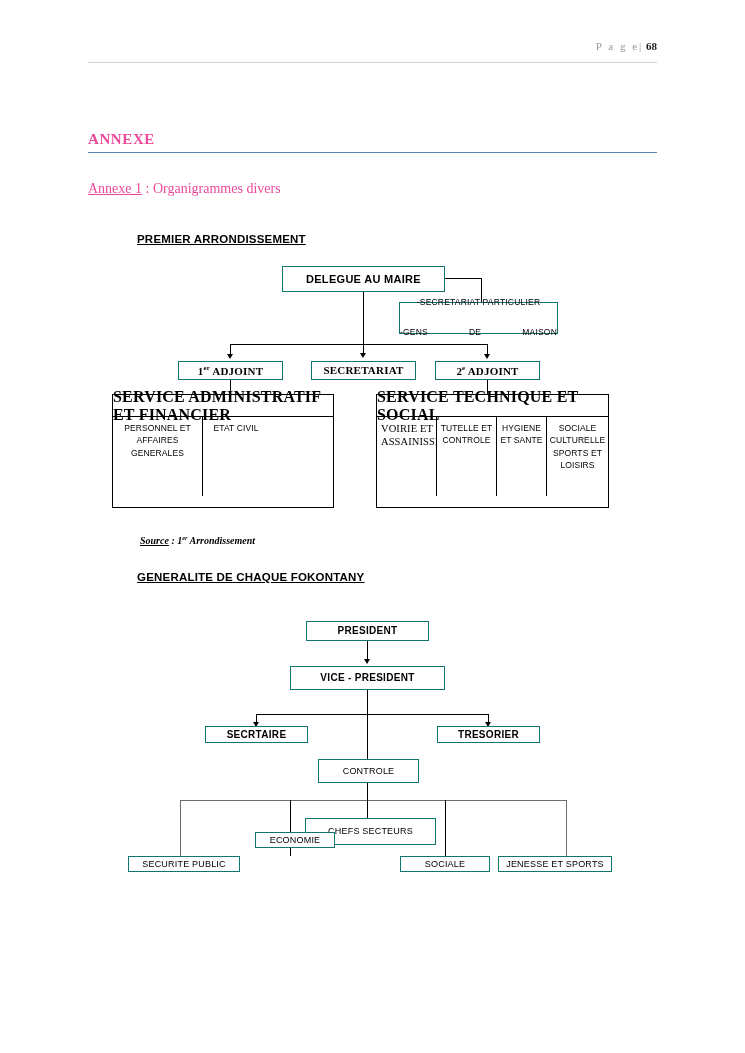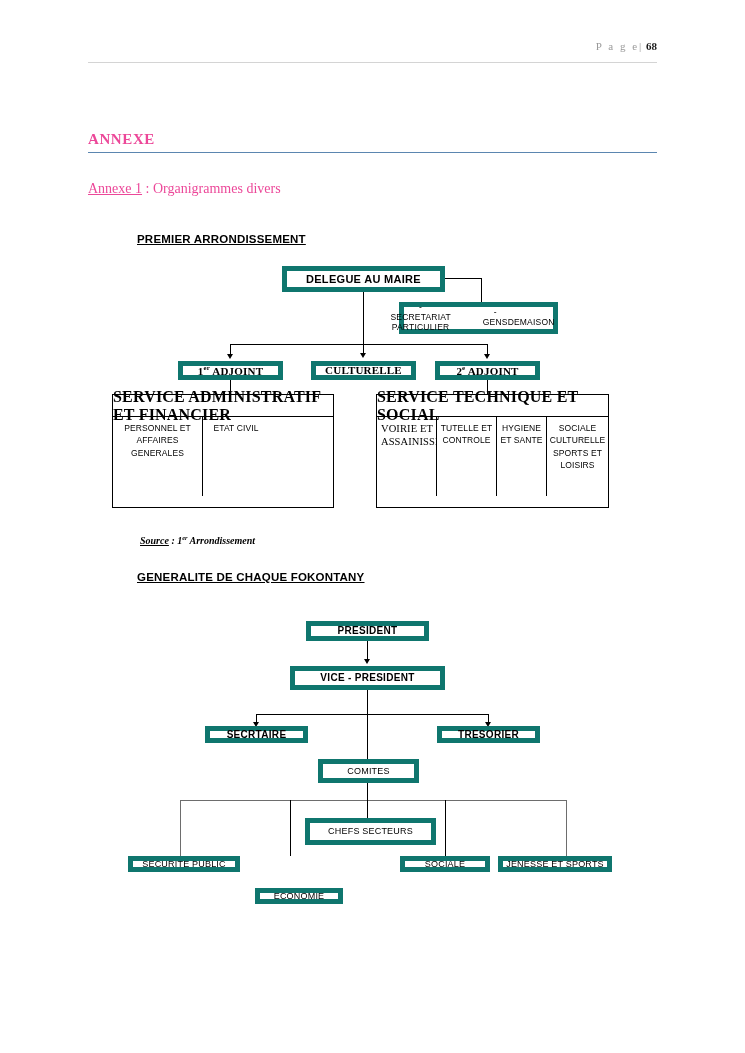--- a/index.html
+++ b/index.html
@@ -98,21 +98,21 @@
     font-weight: bold;
     font-style: italic;
     white-space: nowrap;
   }
   .source-note .u { text-decoration: underline; }
 
   
   .node {
     position: absolute;
     box-sizing: border-box;
-    border: 5px solid #0f766e;
+    border: 1px solid #0f766e;
     background: #fff;
     display: flex;
     align-items: center;
     justify-content: center;
     text-align: center;
     z-index: 3;
   }
   .node-txt { display: block; line-height: 1.15; }
 
   .sans-b {
@@ -222,21 +222,21 @@
 
 <div class="chart-title" id="title-premier">PREMIER ARRONDISSEMENT</div>
 
 <div class="node" style="left:282px; top:266px; width:163px; height:26px;">
   <span class="node-txt sans-b" style="font-size:11px;">DELEGUE AU MAIRE</span>
 </div>
 
 <div class="hline" style="left:445px; top:278px; width:37px; height:1px;"></div>
 <div class="vline" style="left:481px; top:278px; height:25px;"></div>
 
-<div class="node" style="left:399px; top:302px; width:159px; height:32px; flex-direction:row; justify-content:center;gap:20px;">
+<div class="node" style="left:399px; top:302px; width:159px; height:32px; flex-direction:column; justify-content:center;gap:20px;">
   <span class="node-txt sans-r" style="font-size:8.5px;">-SECRETARIAT PARTICULIER</span>
   <span class="node-txt sans-r spaced-line" style="font-size:8.5px; width:100%;">
     <span>-GENS</span>
     <span>DE</span>
     <span>MAISON</span>
   </span>
 </div>
 
 <div class="vline" style="left:363px; top:292px; height:63px;"></div>
 <div class="arrow-down" style="left:359.5px; top:353px;"></div>
@@ -245,21 +245,21 @@
 <div class="vline" style="left:230px; top:344px; height:12px;"></div>
 <div class="arrow-down" style="left:226.5px; top:354px;"></div>
 <div class="vline" style="left:487px; top:344px; height:12px;"></div>
 <div class="arrow-down" style="left:483.5px; top:354px;"></div>
 
 <div class="node" style="left:178px; top:361px; width:105px; height:19px;">
   <span class="node-txt serif-b"><span>1</span><sup>er</sup><span> ADJOINT</span></span>
 </div>
 
 <div class="node" style="left:311px; top:361px; width:105px; height:19px;">
-  <span class="node-txt serif-b">CULTURELLE</span>
+  <span class="node-txt serif-b">SECRETARIAT</span>
 </div>
 
 <div class="node" style="left:435px; top:361px; width:105px; height:19px;">
   <span class="node-txt serif-b"><span>2</span><sup>e</sup><span> ADJOINT</span></span>
 </div>
 
 <div class="vline" style="left:230px; top:380px; height:14px;"></div>
 <div class="vline" style="left:487px; top:380px; height:14px;"></div>
 
 <div class="svc-table" style="left:112px; top:394px; width:222px; height:114px;">
@@ -307,21 +307,21 @@
 
 <div class="node" style="left:205px; top:726px; width:103px; height:17px;">
   <span class="node-txt sans-b">SECRTAIRE</span>
 </div>
 
 <div class="node" style="left:437px; top:726px; width:103px; height:17px;">
   <span class="node-txt sans-b">TRESORIER</span>
 </div>
 
 <div class="node" style="left:318px; top:759px; width:101px; height:24px;">
-  <span class="node-txt sans-r">COMITES</span>
+  <span class="node-txt sans-r">CONTROLE</span>
 </div>
 
 <div class="vline" style="left:367px; top:783px; height:18px;"></div>
 
 <div class="hline gline" style="left:180px; top:800px; width:387px;"></div>
 
 <div class="vline gline" style="left:180px; top:800px; height:56px;"></div>
 <div class="vline" style="left:290px; top:800px; height:56px;"></div>
 <div class="vline" style="left:445px; top:800px; height:56px;"></div>
 <div class="vline gline" style="left:566px; top:800px; height:56px;"></div>
@@ -329,21 +329,21 @@
 <div class="vline" style="left:367px; top:800px; height:18px;"></div>
 
 <div class="node" style="left:305px; top:818px; width:131px; height:27px;">
   <span class="node-txt sans-r">CHEFS SECTEURS</span>
 </div>
 
 <div class="node" style="left:128px; top:856px; width:112px; height:16px;">
   <span class="node-txt sans-r">SECURITE PUBLIC</span>
 </div>
 
-<div class="node" style="left:255px; top:888px; width:88px; height:16px;text-align:center;">
+<div class="node" style="left:255px; top:832px; width:80px; height:16px;text-align:center;">
   <span class="node-txt sans-r">ECONOMIE</span>
 </div>
 
 <div class="node" style="left:400px; top:856px; width:90px; height:16px;">
   <span class="node-txt sans-r">SOCIALE</span>
 </div>
 
 <div class="node" style="left:498px; top:856px; width:114px; height:16px;">
   <span class="node-txt sans-r">JENESSE ET SPORTS</span>
 </div>

